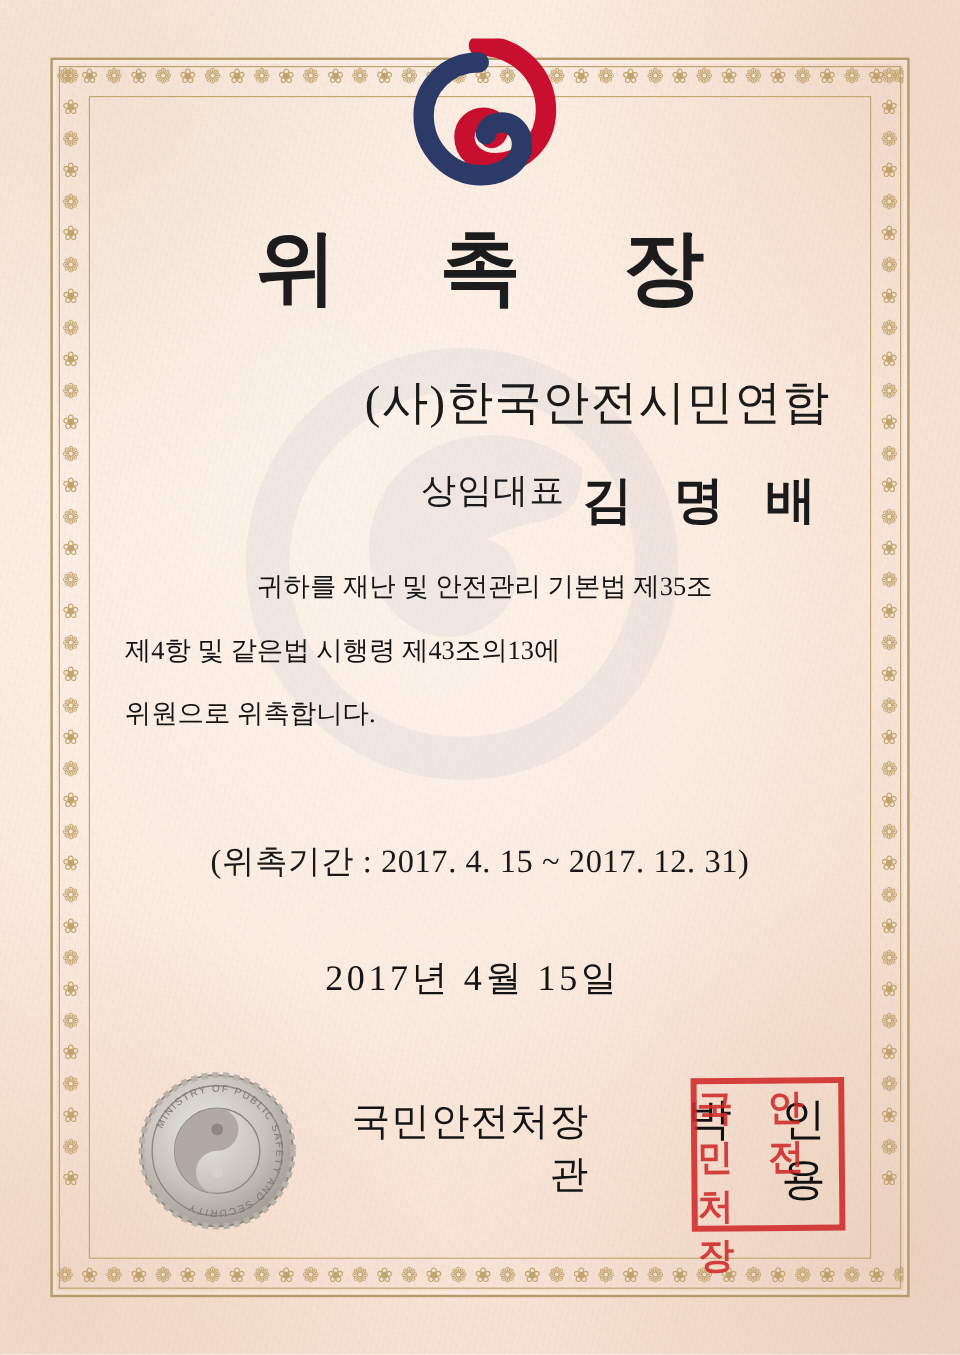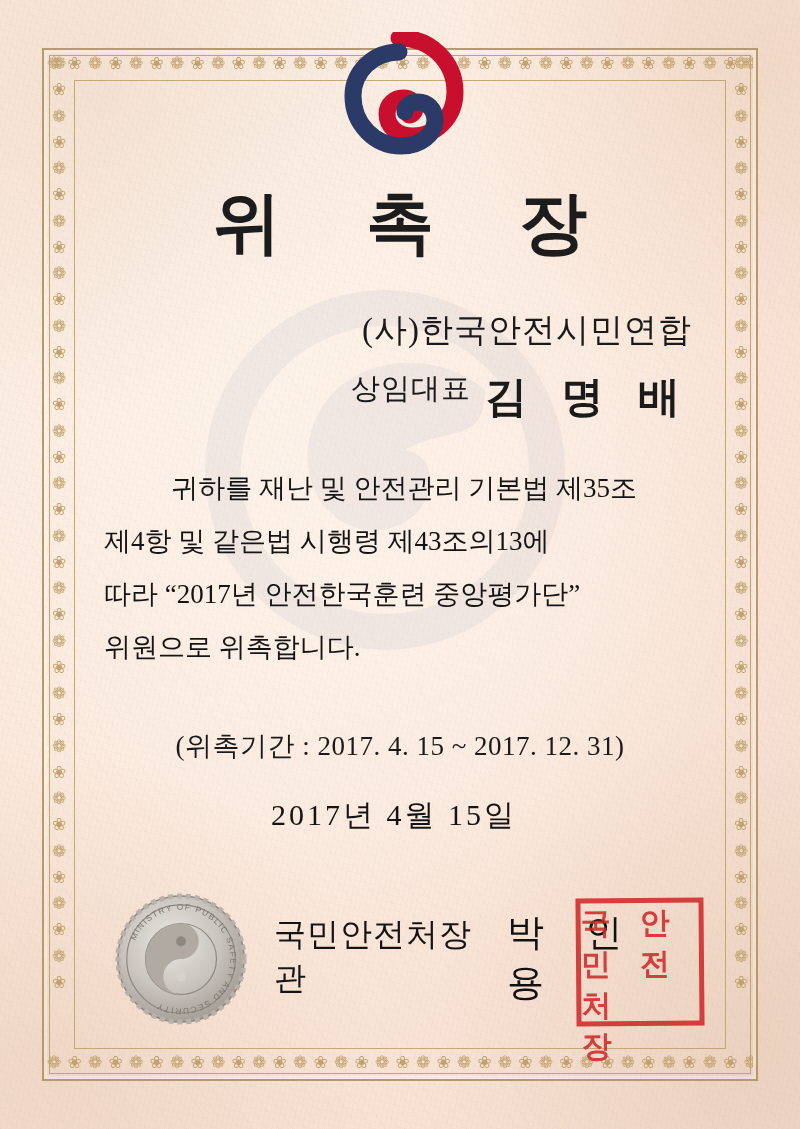--- a/index.html
+++ b/index.html
@@ -127,23 +127,23 @@
   }
 
   #recipient-block {
     position: absolute;
     top: 308px;
     right: 108px;
     text-align: right;
     color: #1a1a1a;
   }
   #recipient-org {
-    font-size: 33px;
+    font-size: 39px;
     letter-spacing: 1px;
-    margin-bottom: 16px;
+    margin-bottom: 27px;
   }
   #recipient-line {
     display: flex;
     align-items: flex-start;
     justify-content: flex-end;
     gap: 14px;
   }
   #recipient-role {
     font-size: 29px;
     letter-spacing: 1px;
@@ -153,32 +153,32 @@
     font-weight: 700;
     letter-spacing: 12px;
   }
 
   #body-text {
     position: absolute;
     top: 462px;
     left: 104px;
     right: 96px;
     color: #141414;
-    font-size: 27px;
+    font-size: 22px;
     line-height: 53px;
     letter-spacing: 0px;
     text-align: justify;
   }
   #body-text .ln { display: block; white-space: nowrap; }
   #body-text .l1 { text-align: center; }
   #body-text .l4 { }
 
   #period {
     position: absolute;
-    top: 728px;
+    top: 700px;
     left: 0;
     right: 0;
     text-align: center;
     font-size: 27px;
     color: #1a1a1a;
     letter-spacing: 0.5px;
   }
 
   #date-line {
     position: absolute;
@@ -198,20 +198,21 @@
     right: 96px;
     height: 130px;
   }
   #signer {
     position: absolute;
     left: 170px;
     top: 18px;
     display: flex;
     align-items: baseline;
     gap: 16px;
+    text-align: right;
   }
   #signer-title {
     font-size: 32px;
     color: #141414;
     letter-spacing: 1px;
   }
   #signer-name {
     font-size: 37px;
     font-weight: 400;
     letter-spacing: 16px;
@@ -291,21 +292,20 @@
     <div id="recipient-org">(사)한국안전시민연합</div>
     <div id="recipient-line">
       <span id="recipient-role">상임대표</span>
       <span id="recipient-name">김 명 배</span>
     </div>
   </div>
 
   <div id="body-text">
     <span class="ln l1">귀하를 재난 및 안전관리 기본법 제35조</span>
     <span class="ln l2">제4항 및 같은법 시행령 제43조의13에</span>
-    <span class="ln l3">따라 “2017년 안전한국훈련 중앙평가단”</span>
     <span class="ln l4">위원으로 위촉합니다.</span>
   </div>
 
   <div id="period">(위촉기간 : 2017. 4. 15 ~ 2017. 12. 31)</div>
 
   <div id="date-line">2017년   4월   15일</div>
 
   <div id="signature-row">
 
     <svg id="emboss-seal" viewBox="0 0 140 140">

